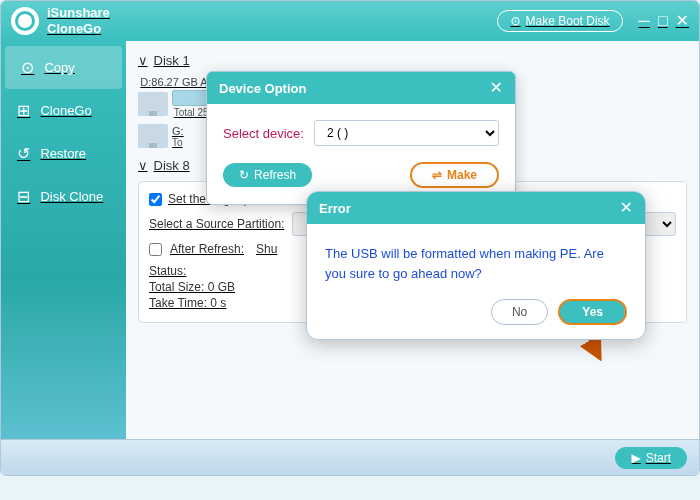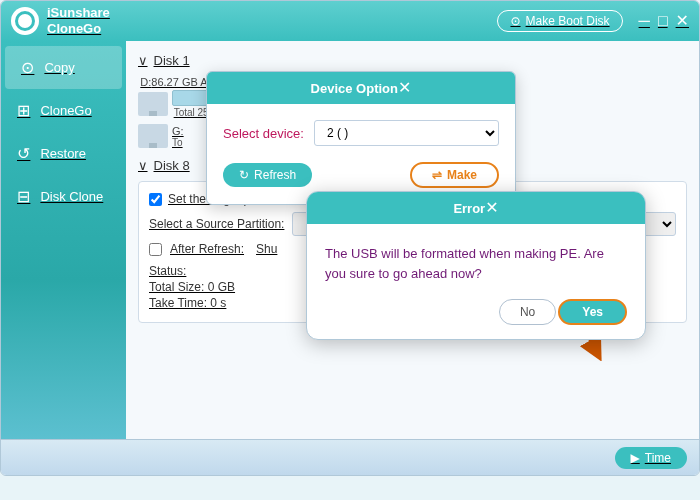--- a/index.html
+++ b/index.html
@@ -47,36 +47,36 @@
     .after-row { display: flex; align-items: center; gap: 8px; margin-bottom: 8px; font-size: 12px; color: #333; }
     .status-section { font-size: 12px; color: #333; }
     .status-section div { margin-bottom: 2px; }
 
     
     .bottom-bar { height: 36px; background: linear-gradient(180deg, #d8eaf4 0%, #c0d8ec 100%); border-top: 1px solid #b0c8d8; display: flex; align-items: center; justify-content: flex-end; padding: 0 12px; flex-shrink: 0; }
     .start-btn { background: #3bbfbf; color: white; border: none; border-radius: 14px; padding: 4px 16px; font-size: 12px; cursor: pointer; display: flex; align-items: center; gap: 5px; }
 
     
     .dialog-device { position: absolute; top: 30px; left: 80px; width: 310px; background: white; border: 1px solid #b0c8d8; border-radius: 6px; box-shadow: 0 4px 16px rgba(0,0,0,0.2); z-index: 20; overflow: hidden; }
-    .dialog-header { background: #3bbfbf; color: white; padding: 8px 12px; display: flex; justify-content: center; align-items: center; font-size: 13px; font-weight: bold; }
+    .dialog-header { background: #3bbfbf; color: white; padding: 8px 12px; display: flex; justify-content: space-between; align-items: center; font-size: 13px; font-weight: bold; }
     .dialog-close { background: none; border: none; color: white; font-size: 16px; cursor: pointer; line-height: 1; }
     .dialog-body { padding: 16px; }
     .dialog-row { display: flex; align-items: center; gap: 10px; margin-bottom: 16px; }
     .dialog-label { font-size: 13px; color: #be185d; white-space: nowrap; }
     .dialog-select { flex: 1; border: 1px solid #c0d0e0; border-radius: 3px; padding: 4px 8px; font-size: 12px; background: white; }
     .dialog-actions { display: flex; justify-content: space-between; align-items: center; }
     .refresh-btn { background: #3bbfbf; color: white; border: none; border-radius: 14px; padding: 5px 16px; font-size: 12px; cursor: pointer; display: flex; align-items: center; gap: 5px; }
     .make-btn { background: white; color: #e8821a; border: 2px solid #e8821a; border-radius: 14px; padding: 4px 20px; font-size: 12px; cursor: pointer; display: flex; align-items: center; gap: 5px; font-weight: bold; }
 
     
     .dialog-error { position: absolute; top: 150px; left: 180px; width: 340px; background: white; border: 1px solid #b0c8d8; border-radius: 12px; box-shadow: 0 4px 20px rgba(0,0,0,0.25); z-index: 30; overflow: hidden; }
     .dialog-error .dialog-header { background: #3bbfbf; }
     .error-body { padding: 20px 18px 14px; }
-    .error-message { font-size: 13px; color: #701a75; line-height: 1.5; margin-bottom: 16px; }
-    .error-actions { display: flex; justify-content: flex-end; gap: 2px; }
+    .error-message { font-size: 13px; color: #1d4ed8; line-height: 1.5; margin-bottom: 16px; }
+    .error-actions { display: flex; justify-content: flex-end; gap: 10px; }
     .no-btn { background: white; color: #555; border: 1px solid #b0c0d0; border-radius: 14px; padding: 5px 20px; font-size: 12px; cursor: pointer; }
     .yes-btn { background: #3bbfbf; color: white; border: 2px solid #e8821a; border-radius: 14px; padding: 4px 22px; font-size: 12px; cursor: pointer; font-weight: bold; }
 
     
     .arrow-indicator { position: absolute; top: 230px; left: 420px; z-index: 25; }
 
     
     .disk1-section { margin-top: 6px; }
   </style>
 </head>
@@ -270,16 +270,16 @@
             <button class="yes-btn">Yes</button>
           </div>
         </div>
       </div>
     </div>
   </div>
 
   <div class="bottom-bar">
     <button class="start-btn">
       <span>▶</span>
-      <span>Time</span>
+      <span>Start</span>
     </button>
   </div>
 </div>
 
 </body></html>

